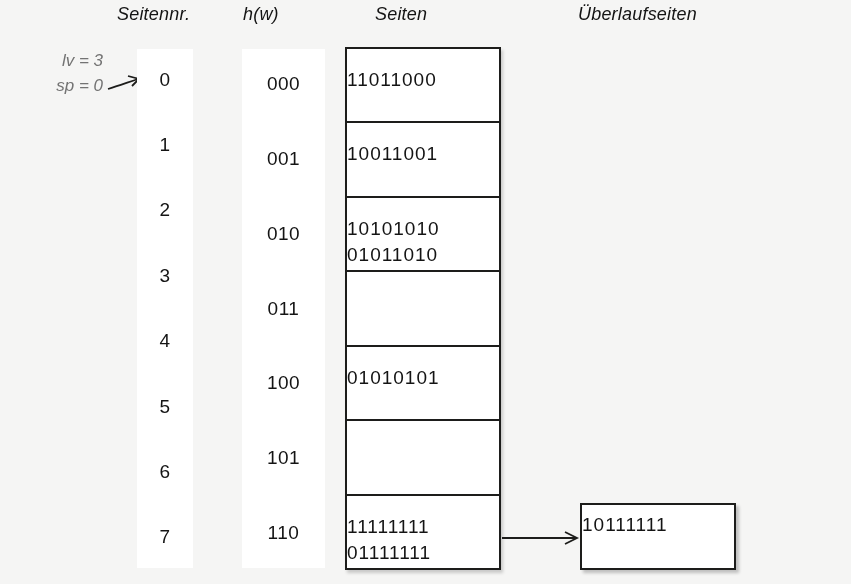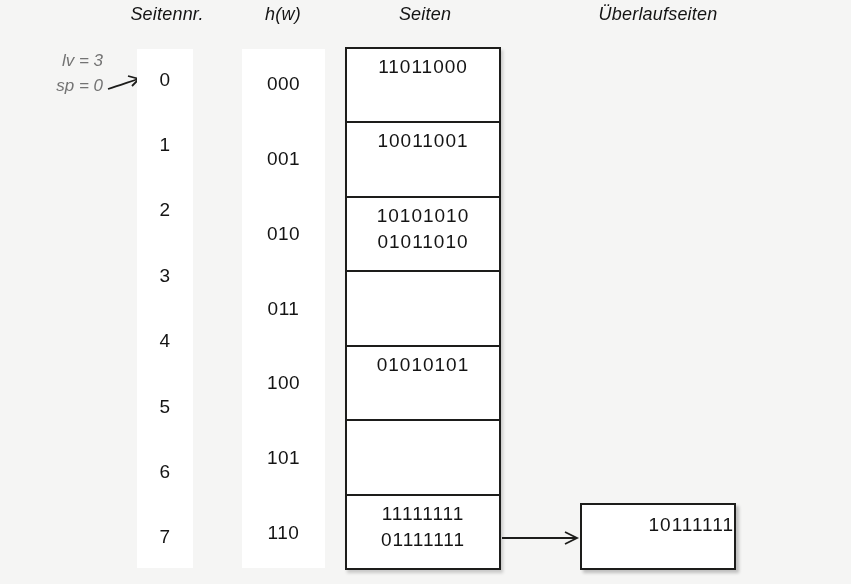--- a/index.html
+++ b/index.html
@@ -10,21 +10,21 @@
   .canvas{
     position:relative;
     width:851px;height:584px;
     background:#f5f5f4;
     overflow:hidden;
     color:#141414;
   }
   .hdr{
     position:absolute;top:4px;
     font-size:18px;font-style:italic;font-weight:500;
-    text-align:center;
+    text-align:left;
     letter-spacing:0.2px;
     color:#141414;
   }
   .hdr-seitennr{left:117px;width:100px;}
   .hdr-hw{left:243px;width:80px;}
   .hdr-seiten{left:375px;width:100px;}
   .hdr-ueberlauf{left:578px;width:160px;}
   .annot{
     position:absolute;left:28px;top:48px;width:75px;
     font-size:17px;font-style:italic;
@@ -51,33 +51,32 @@
   .bucket-box{
     position:absolute;left:345px;top:47px;width:156px;height:523px;
     border:2px solid #1d1d1b;background:#ffffff;
     box-sizing:border-box;
     display:flex;flex-direction:column;
     box-shadow:2px 3px 3px rgba(0,0,0,0.18);
   }
   .bucket-cell{
     flex:1;
     border-bottom:2px solid #1d1d1b;
-    text-align:center;
-    padding-top:5px;
+    padding-top:18px;
     box-sizing:border-box;
   }
   .bucket-cell:last-child{border-bottom:none;border-radius:6px;}
   .cell-line{
     font-size:19px;line-height:26px;letter-spacing:1px;
   }
   .overflow-box{
     position:absolute;left:580px;top:503px;width:156px;height:67px;
     border:2px solid #1d1d1b;background:#ffffff;
     box-sizing:border-box;
-    text-align:right;padding-top:7px;
+    text-align:left;padding-top:7px;
     box-shadow:3px 3px 3px rgba(0,0,0,0.22);
   }
   .link-arrow{position:absolute;left:501px;top:528px;}
   svg{display:block;}
 </style>
 </head>
 <body>
 
 <div class="canvas">
 

